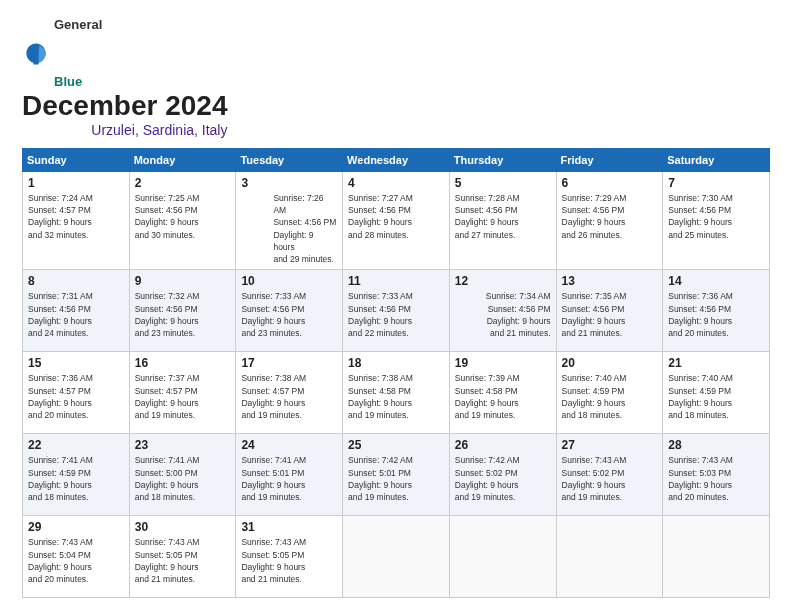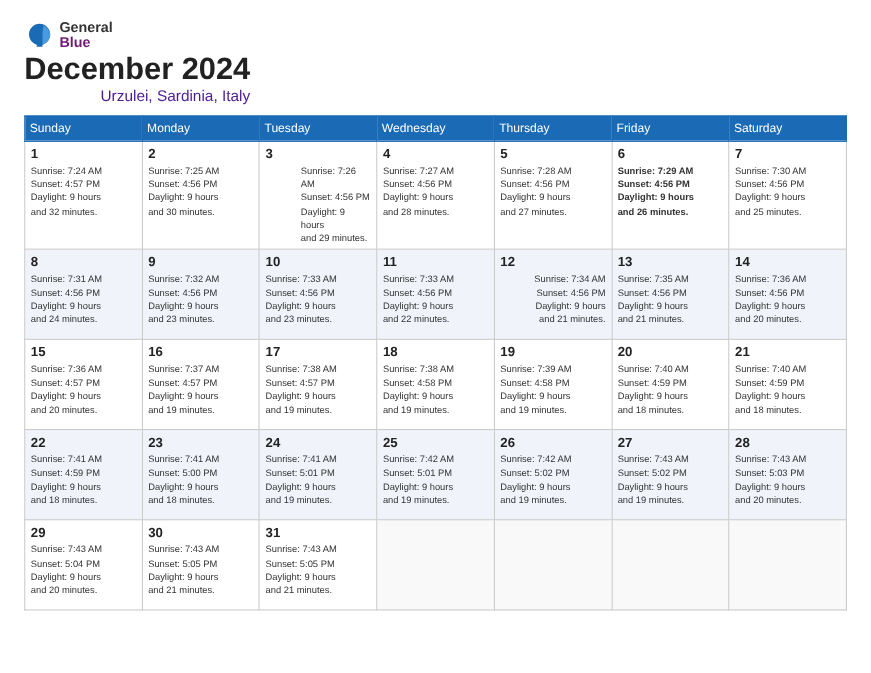--- a/index.html
+++ b/index.html
@@ -29,21 +29,21 @@
       gap: 4px;
     }
     .logo-text {
       display: flex;
       flex-direction: column;
       font-weight: bold;
       font-size: 13px;
       line-height: 1.1;
     }
     .logo-general { color: #333; }
-    .logo-blue { color: #701a75; }
+    .logo-blue { color: #0f766e; margin-top: 43px; }
     .logo-icon {
       width: 28px;
       height: 28px;
     }
     .title-block {
       text-align: right;
     }
     .title-block h1 {
       font-size: 28px;
       font-weight: bold;
@@ -56,21 +56,21 @@
     }
     .calendar {
       width: 100%;
       border-collapse: collapse;
       table-layout: fixed;
     }
     .calendar thead th {
       background: #1a6ab5;
       color: #fff;
       font-size: 11px;
-      font-weight: normal;
+      font-weight: bold;
       padding: 5px 4px;
       text-align: left;
       border: 1px solid #1a6ab5;
     }
     .calendar tbody td {
       border: 1px solid #ccc;
       vertical-align: top;
       padding: 4px 5px;
       font-size: 9px;
       color: #333;
@@ -161,21 +161,21 @@
           </td>
           <td>
             <span class="day-num">5</span>
             <div class="day-info" style="white-space: pre-line;">Sunrise: 7:28 AM
 Sunset: 4:56 PM
 Daylight: 9 hours
 and 27 minutes.</div>
           </td>
           <td>
             <span class="day-num">6</span>
-            <div class="day-info" style="white-space: pre-line; font-weight: bold;">Sunrise: 7:29 AM
+            <div class="day-info" style="white-space: pre-line;">Sunrise: 7:29 AM
 Sunset: 4:56 PM
 Daylight: 9 hours
 and 26 minutes.</div>
           </td>
           <td>
             <span class="day-num">7</span>
             <div class="day-info" style="white-space: pre-line;">Sunrise: 7:30 AM
 Sunset: 4:56 PM
 Daylight: 9 hours
 and 25 minutes.</div>

